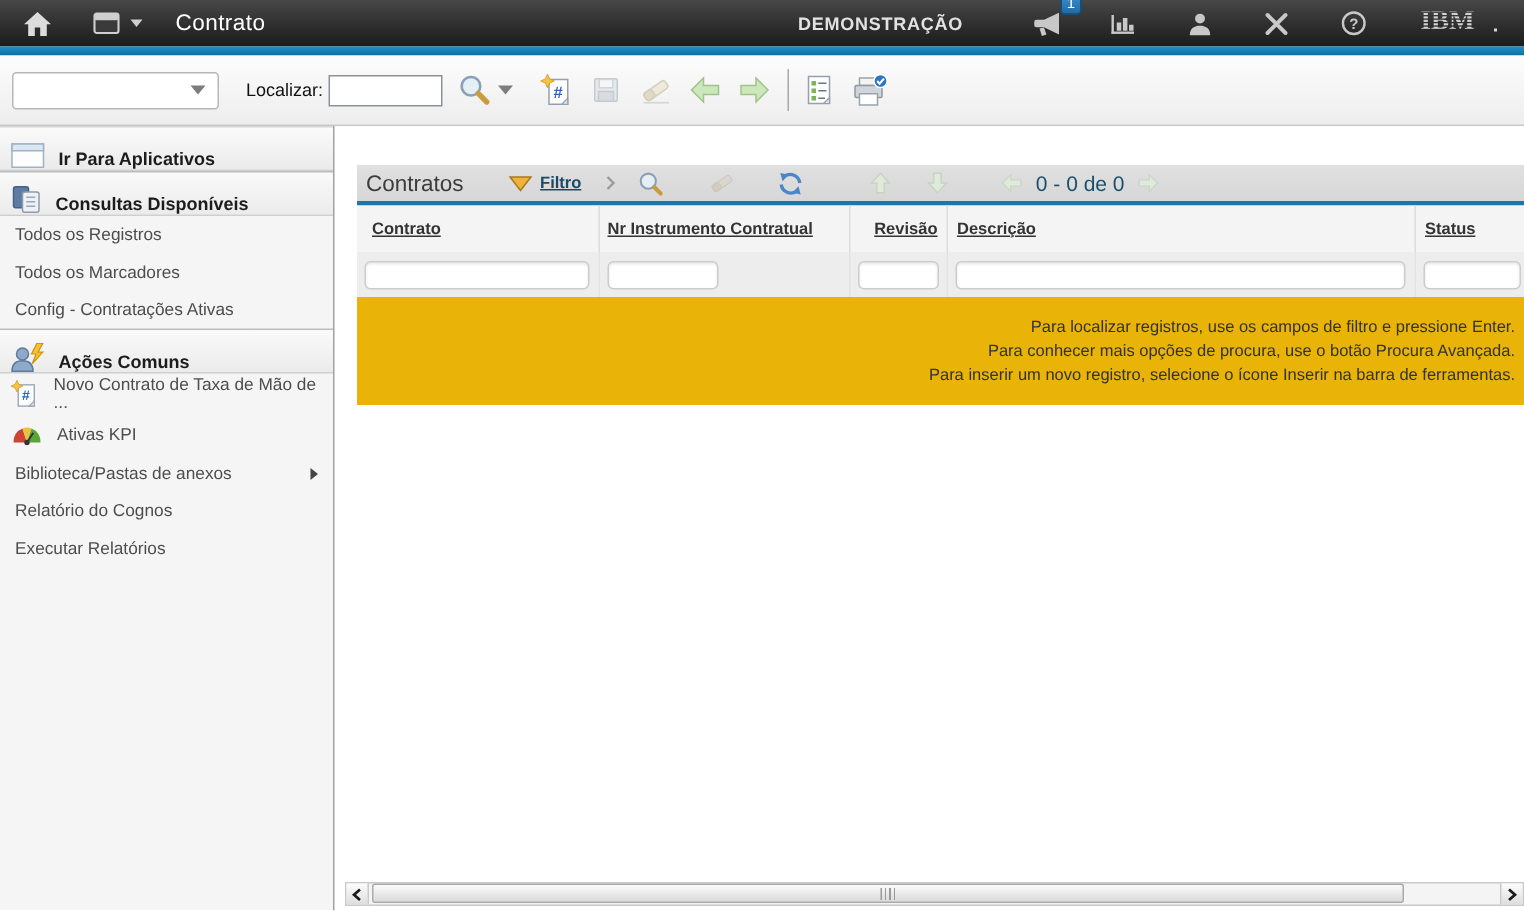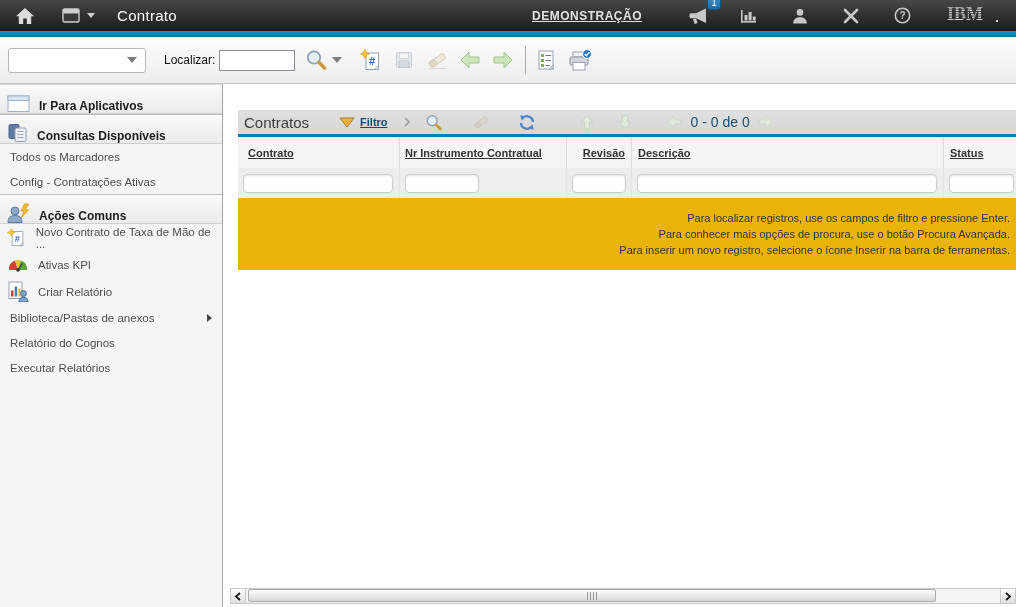--- a/index.html
+++ b/index.html
@@ -10,21 +10,21 @@
   .topbar { position:absolute; top:0; left:0; right:0; height:31px;
     background:linear-gradient(#474747,#2e2e2e 55%,#1c1c1c);
     display:flex; align-items:center; color:#e6e6e6; }
   .bluebar { position:absolute; top:31px; left:0; right:0; height:6px;
     background:linear-gradient(#1e93c8,#0f6f9f); }
   .topbar .home { margin-left:12px; }
   .topbar .appsmenu { margin-left:24px; display:flex; align-items:center; gap:5px; }
   .caret-lt { width:0; height:0; border-left:4px solid transparent; border-right:4px solid transparent; border-top:5px solid #cfcfcf; }
   .topbar .title { margin-left:22px; font-size:15px; color:#fff; letter-spacing:.3px; }
   .topbar .right { margin-left:auto; display:flex; align-items:center; gap:25px; padding-right:16px; }
-  .env { font-size:12px; font-weight:bold; letter-spacing:.5px; color:#e2e2e2; margin-right:18px;text-decoration:underline; }
+  .env { font-size:12px; font-weight:bold; letter-spacing:.5px; color:#e2e2e2; margin-right:18px; }
   .bell-wrap { position:relative; }
   .badge { position:absolute; top:-7px; right:-10px; min-width:14px; height:14px;
     background:linear-gradient(#3d8ecb,#1f6aa6); border-radius:3px; color:#fff; font-size:10px;
     display:flex; align-items:center; justify-content:center; padding:0 2px; border:1px solid #10507f; }
   .ibm { margin-left:6px; }
 
   
   .toolbar { position:absolute; top:37px; left:0; right:0; height:47px;
     background:linear-gradient(#fdfdfd,#ededed); border-bottom:1px solid #c6c6c6;
     display:flex; align-items:center; }
@@ -250,20 +250,23 @@
     <svg width="22" height="20" viewBox="0 0 22 20">
       <rect x="2" y="1.5" width="10" height="14" rx="1.5" fill="#5e7ba1" stroke="#46608a"></rect>
       <rect x="8" y="5" width="11" height="13.5" rx="1.5" fill="#eef1f5" stroke="#8e9bac"></rect>
       <line x1="10.5" y1="8.5" x2="16.5" y2="8.5" stroke="#9aa7b8"></line>
         <line x1="10.5" y1="11.5" x2="16.5" y2="11.5" stroke="#9aa7b8"></line>
         <line x1="10.5" y1="14.5" x2="16.5" y2="14.5" stroke="#9aa7b8"></line>
     </svg>
     <span>Consultas Disponíveis</span>
   </div>
   <div class="side-item">
+    <span>Todos os Registros</span>
+  </div>
+  <div class="side-item">
     <span>Todos os Marcadores</span>
   </div>
   <div class="side-item">
     <span>Config - Contratações Ativas</span>
   </div>
 
   <div class="side-header">
     <svg width="24" height="20" viewBox="0 0 24 20">
       <circle cx="8" cy="8" r="4" fill="#8fa9c8" stroke="#5d7a9e"></circle>
       <path d="M1 19.5 C1 14 4 12.5 8 12.5 C12 12.5 15 14 15 19.5 Z" fill="#8fa9c8" stroke="#5d7a9e"></path>
@@ -283,31 +286,20 @@
   <div class="side-item with-ico">
     <svg width="22" height="15" viewBox="0 0 22 15">
       <path d="M2 13 A9.2 9.2 0 0 1 8 3.6 L11 13 Z" fill="#cc4433"></path>
       <path d="M8 3.6 A9.2 9.2 0 0 1 14 3.6 L11 13 Z" fill="#e8c23a"></path>
       <path d="M14 3.6 A9.2 9.2 0 0 1 20 13 L11 13 Z" fill="#5aa53a"></path>
       <line x1="11" y1="13" x2="15.2" y2="6.5" stroke="#333" stroke-width="1.3"></line>
       <circle cx="11" cy="13" r="1.8" fill="#333"></circle>
     </svg>
     <span>Ativas KPI</span>
   </div>
-  <div class="side-item with-ico">
-    <svg width="22" height="21" viewBox="0 0 22 21">
-      <rect x="2" y="1" width="13" height="16.5" fill="#fff" stroke="#93a1af"></rect>
-      <rect x="4" y="9.5" width="2.5" height="6" fill="#cc4433"></rect>
-        <rect x="7.7" y="5.5" width="2.5" height="10" fill="#4a7ab5"></rect>
-        <rect x="11.3" y="7.5" width="2.3" height="8" fill="#e8c23a"></rect>
-      <circle cx="16.5" cy="12.5" r="3" fill="#7ea3cc" stroke="#4a6d96"></circle>
-      <path d="M12 21 C12 17.5 14 16.3 16.5 16.3 C19 16.3 21 17.5 21 21 Z" fill="#7ea3cc" stroke="#4a6d96"></path>
-    </svg>
-    <span>Criar Relatório</span>
-  </div>
 
   <div class="side-item">
     <span>Biblioteca/Pastas de anexos</span>
     <span class="submenu-arrow"></span>
   </div>
   <div class="side-item">
     <span>Relatório do Cognos</span>
   </div>
   <div class="side-item">
     <span>Executar Relatórios</span>

